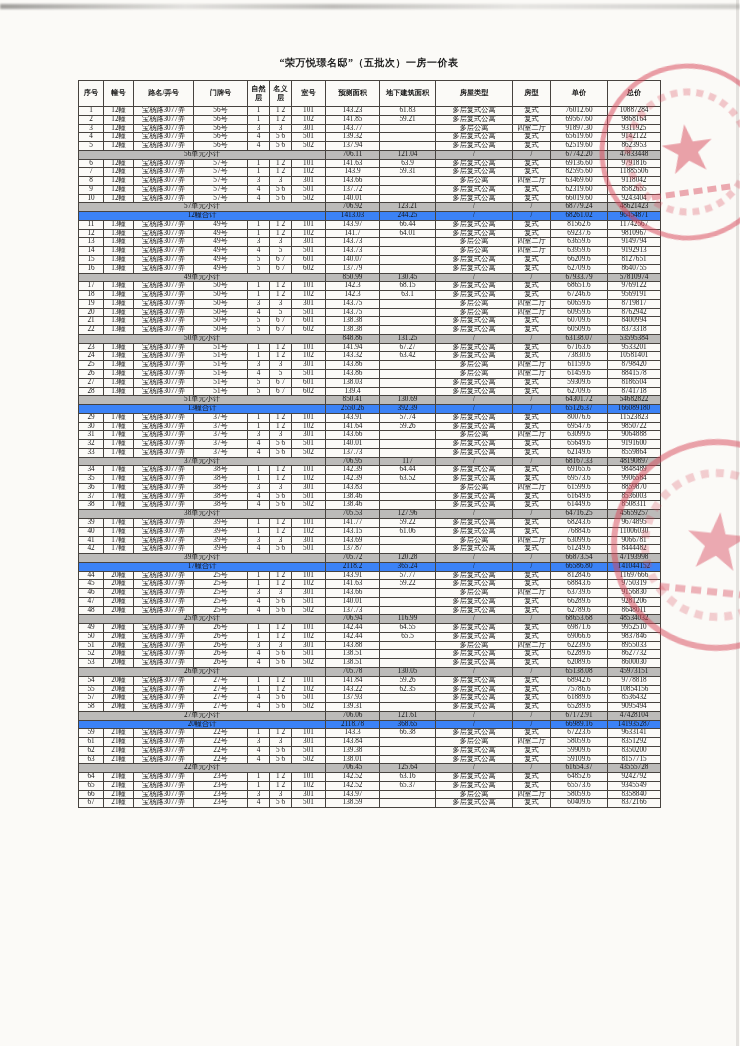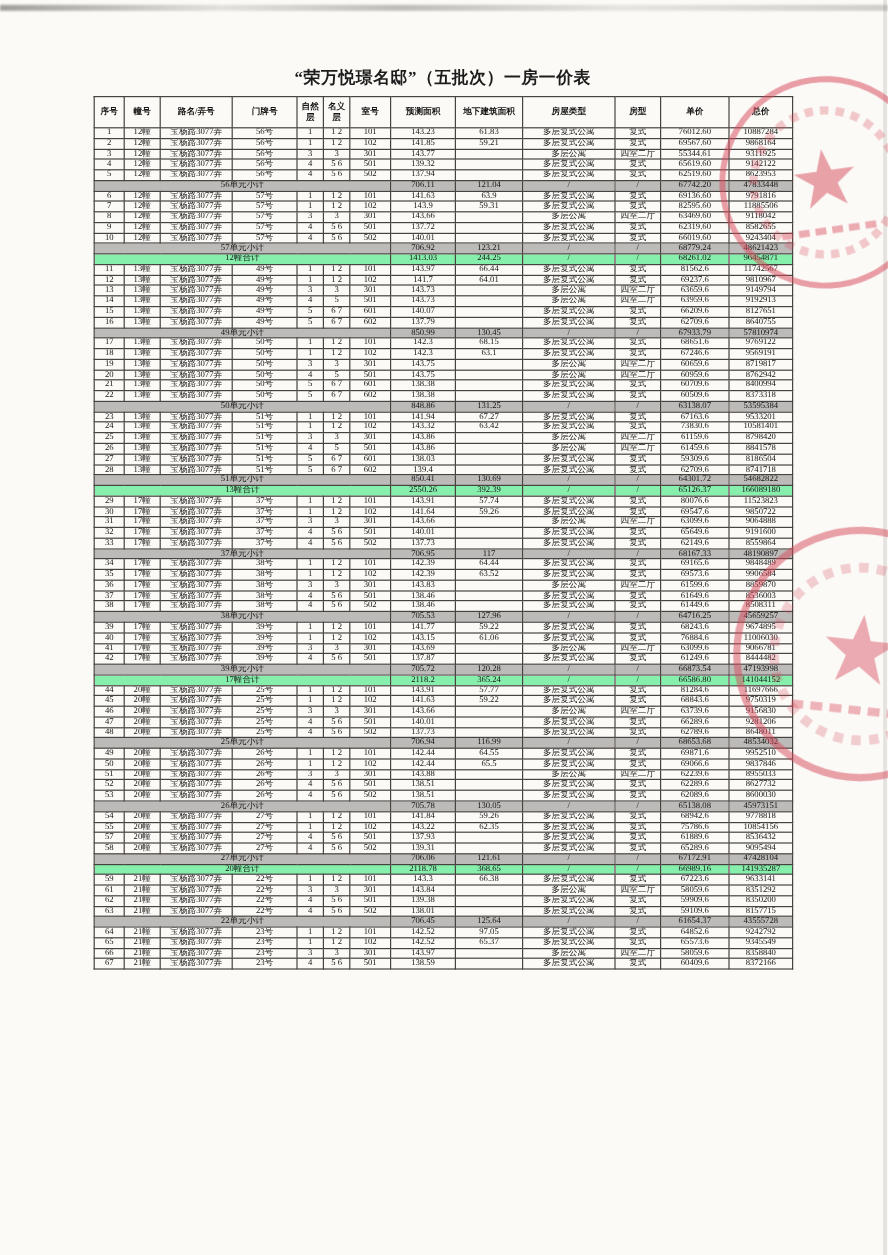--- a/index.html
+++ b/index.html
@@ -16,39 +16,39 @@
     position:absolute; left:0; top:4px; width:740px; height:5px;
     background:linear-gradient(90deg, rgba(50,48,45,.45), rgba(50,48,45,.12) 25%, rgba(50,48,45,.30) 45%, rgba(50,48,45,.10) 70%, rgba(50,48,45,.22));
     filter:blur(1px);
   }
   .scan-right {
     position:absolute; right:1px; top:0; width:3px; height:1046px;
     background:rgba(90,85,80,.14); filter:blur(.5px);
   }
   .doc-title {
     position:absolute; left:78px; top:56px; width:582px;
-    text-align:center; font-size:14px; font-weight:bold; color:#1c1c1c;
+    text-align:center; font-size:10px; font-weight:bold; color:#1c1c1c;
     letter-spacing:.5px;
   }
   table.price {
     position:absolute; left:78px; top:80px; width:582px; height:700px;
     border-collapse:collapse; table-layout:fixed;
     font-size:7.2px; color:#141414;
   }
   table.price th, table.price td {
     border:1px solid #47433f; padding:0; text-align:center; vertical-align:middle;
     overflow:hidden; line-height:1.08;
   }
   table.price th {
     height:25px; font-size:7.2px; font-weight:bold;
     white-space:normal; word-break:break-all; line-height:1.25;
   }
   table.price td { white-space:nowrap; }
   tr.row-unit td { background:#bcbbb9; }
-  tr.row-building td { background:#86efac; }
+  tr.row-building td { background:#3b82f6; }
   .stamp {
     position:absolute; pointer-events:none;
     filter:blur(.6px);
   }
   .stamp.s1 { left:588px; top:52px; transform:rotate(-8deg); }
   .stamp.s2 { left:592px; top:420px; transform:rotate(6deg); }
 </style>
 </head>
 <body>
 
@@ -127,21 +127,21 @@
           <td>12幢</td>
           <td>宝杨路3077弄</td>
           <td>56号</td>
           <td>3</td>
           <td>3</td>
           <td>301</td>
           <td>143.77</td>
           <td></td>
           <td>多层公寓</td>
           <td>四室二厅</td>
-          <td>55344.61</td>
+          <td>91897.30</td>
           <td>9311925</td>
         </tr>
         <tr class="row-data">
           <td>4</td>
           <td>12幢</td>
           <td>宝杨路3077弄</td>
           <td>56号</td>
           <td>4</td>
           <td>5 6</td>
           <td>501</td>
@@ -1138,21 +1138,21 @@
         </tr>
         <tr class="row-data">
           <td>64</td>
           <td>21幢</td>
           <td>宝杨路3077弄</td>
           <td>23号</td>
           <td>1</td>
           <td>1 2</td>
           <td>101</td>
           <td>142.52</td>
-          <td>97.05</td>
+          <td>63.16</td>
           <td>多层复式公寓</td>
           <td>复式</td>
           <td>64852.6</td>
           <td>9242792</td>
         </tr>
         <tr class="row-data">
           <td>65</td>
           <td>21幢</td>
           <td>宝杨路3077弄</td>
           <td>23号</td>

